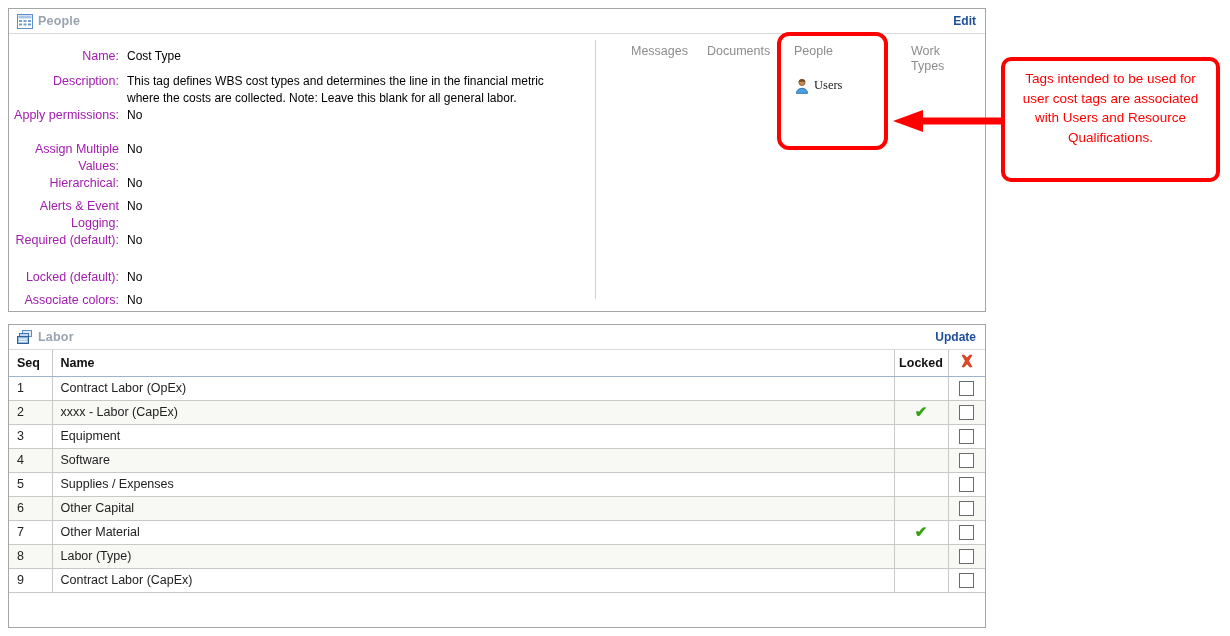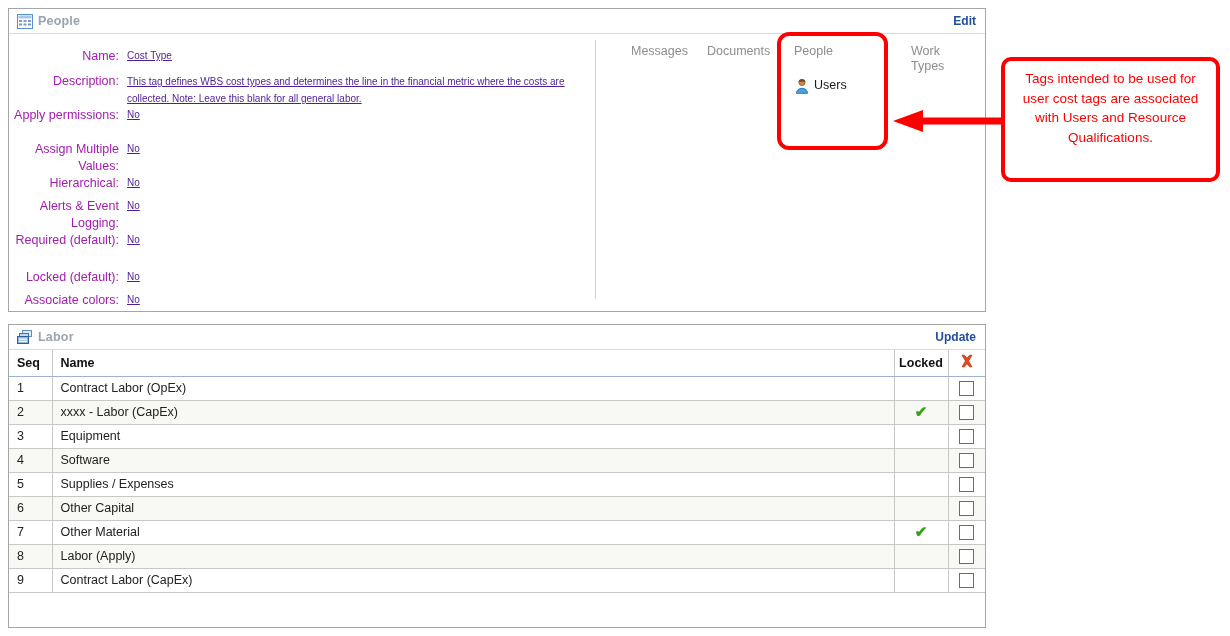--- a/index.html
+++ b/index.html
@@ -94,24 +94,23 @@
     width: 110px;
     text-align: right;
     color: #a21caf;
     font-size: 12.5px;
     line-height: 16px;
   }
   .field-value {
     position: absolute;
     left: 118px;
     width: 440px;
-    color: #4c1d95;
-    font-size: 10px;
+    color: #000000;
+    font-size: 12px;
     line-height: 16px;
-    text-decoration: underline;
   }
 
   
   .tabstrip {
     position: absolute;
     left: 600px;
     top: 10px;
     right: 4px;
     height: 130px;
   }
@@ -136,20 +135,21 @@
   }
   .tab-link {
     position: relative;
     min-height: 18px;
     padding-left: 20px;
     margin-bottom: 3px;
     color: #1a1a1a;
     font-size: 12.5px;
     line-height: 17px;
     cursor: pointer;
+    font-family: Liberation Serif, serif;
   }
   .tab-link .licon {
     position: absolute;
     left: 0; top: 1px;
     width: 16px; height: 16px;
   }
 
   
   #people-highlight {
     position: absolute;
@@ -458,21 +458,21 @@
             <td class="col-del"><span class="chk"></span></td>
           </tr>
           <tr>
             <td class="col-seq">7</td>
             <td class="col-name">Other Material</td>
             <td class="col-locked"><span class="tick">✔</span></td>
             <td class="col-del"><span class="chk"></span></td>
           </tr>
           <tr class="alt">
             <td class="col-seq">8</td>
-            <td class="col-name">Labor (Apply)</td>
+            <td class="col-name">Labor (Type)</td>
             <td class="col-locked"></td>
             <td class="col-del"><span class="chk"></span></td>
           </tr>
           <tr>
             <td class="col-seq">9</td>
             <td class="col-name">Contract Labor (CapEx)</td>
             <td class="col-locked"></td>
             <td class="col-del"><span class="chk"></span></td>
           </tr>
         </tbody>

